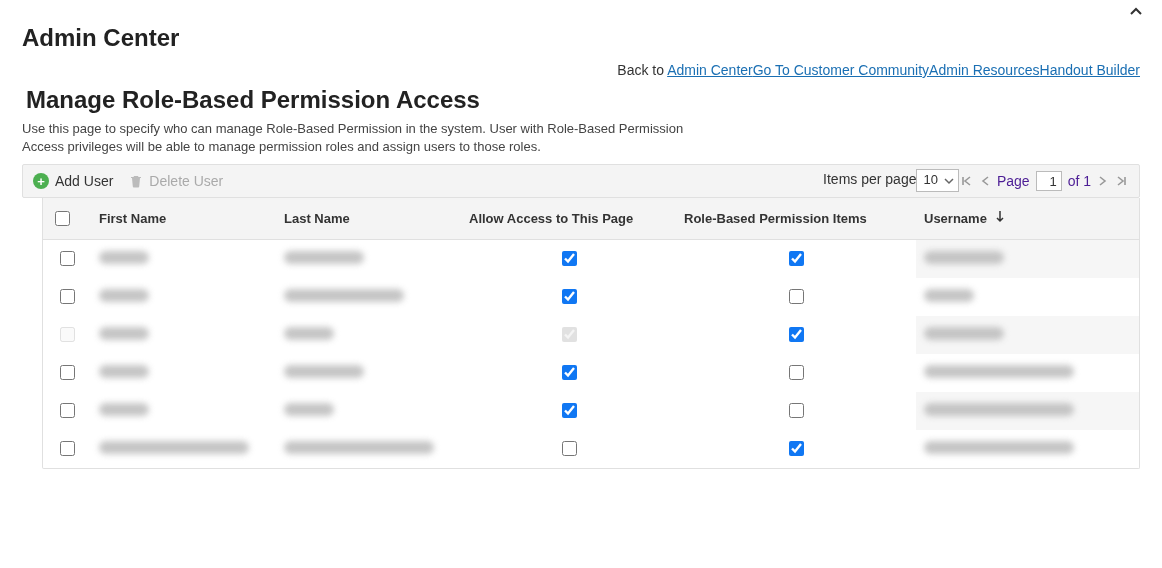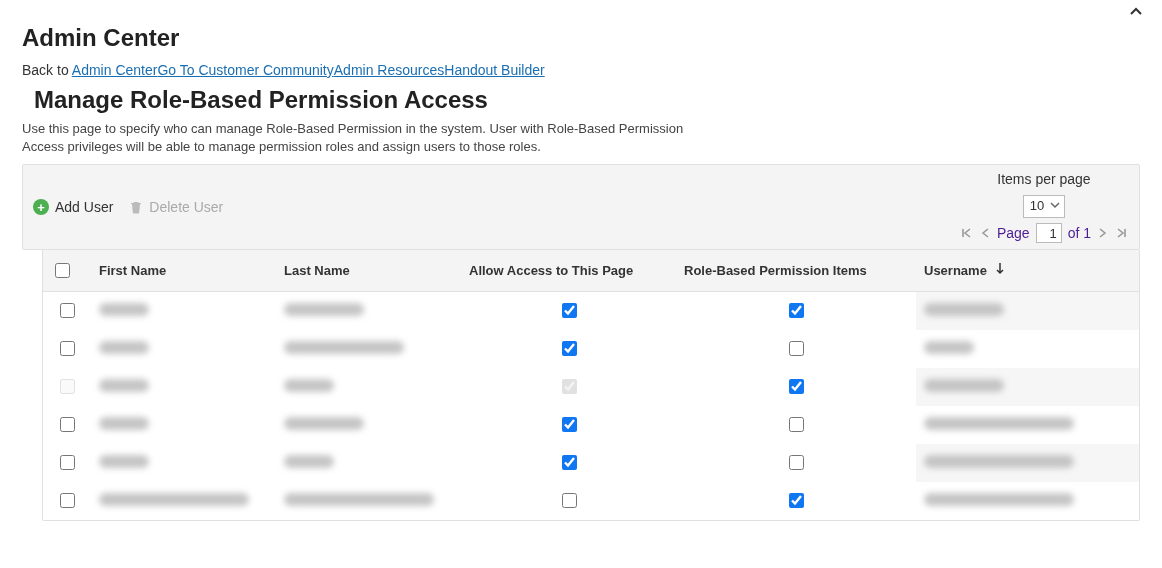--- a/index.html
+++ b/index.html
@@ -27,31 +27,31 @@
     padding: 18px 22px 0 22px;
   }
   h1.title {
     font-size: 24px;
     font-weight: bold;
     margin: 6px 0 10px 0;
     color: #222;
   }
   .topbar {
     display: flex;
-    justify-content: flex-start;
+    justify-content: flex-end;
     align-items: center;
     margin: 4px 0 8px 0;
   }
   .back-text { color: #333; }
   a.link { color: #1a6fb3; text-decoration: underline; cursor: pointer; }
   .top-links { display: flex; }
   h2.subtitle {
     font-size: 24px;
     font-weight: bold;
-    margin: 6px 0 6px 12px;
+    margin: 6px 0 6px 4px;
     color: #222;
   }
   .desc {
     font-size: 13px;
     color: #444;
     line-height: 1.4;
     max-width: 680px;
     margin-bottom: 8px;
   }
   .toolbar {
@@ -68,21 +68,21 @@
   .tb-btn.disabled { color: #aaa; cursor: default; }
   .add-icon {
     width: 16px; height: 16px; border-radius: 50%;
     background: #4caf50; display: inline-flex; align-items: center; justify-content: center;
     color: #fff; font-weight: bold; font-size: 13px; line-height: 1;
   }
   .trash-icon {
     display: inline-block; width: 14px; height: 14px;
   }
   .trash-icon svg { display: block; }
-  .toolbar-right { display: flex; align-items: center; gap: 10px; color: #333; flex-direction: column; }
+  .toolbar-right { display: flex; color: #333; }
   .ipp-select {
     border: 1px solid #bbb;
     background: #fff;
     padding: 2px 20px 4px 6px;
     font-size: 13px;
     cursor: pointer;
     position: relative;
   }
   .ipp-wrap { position: relative; display: inline-block; }
   .ipp-caret {

